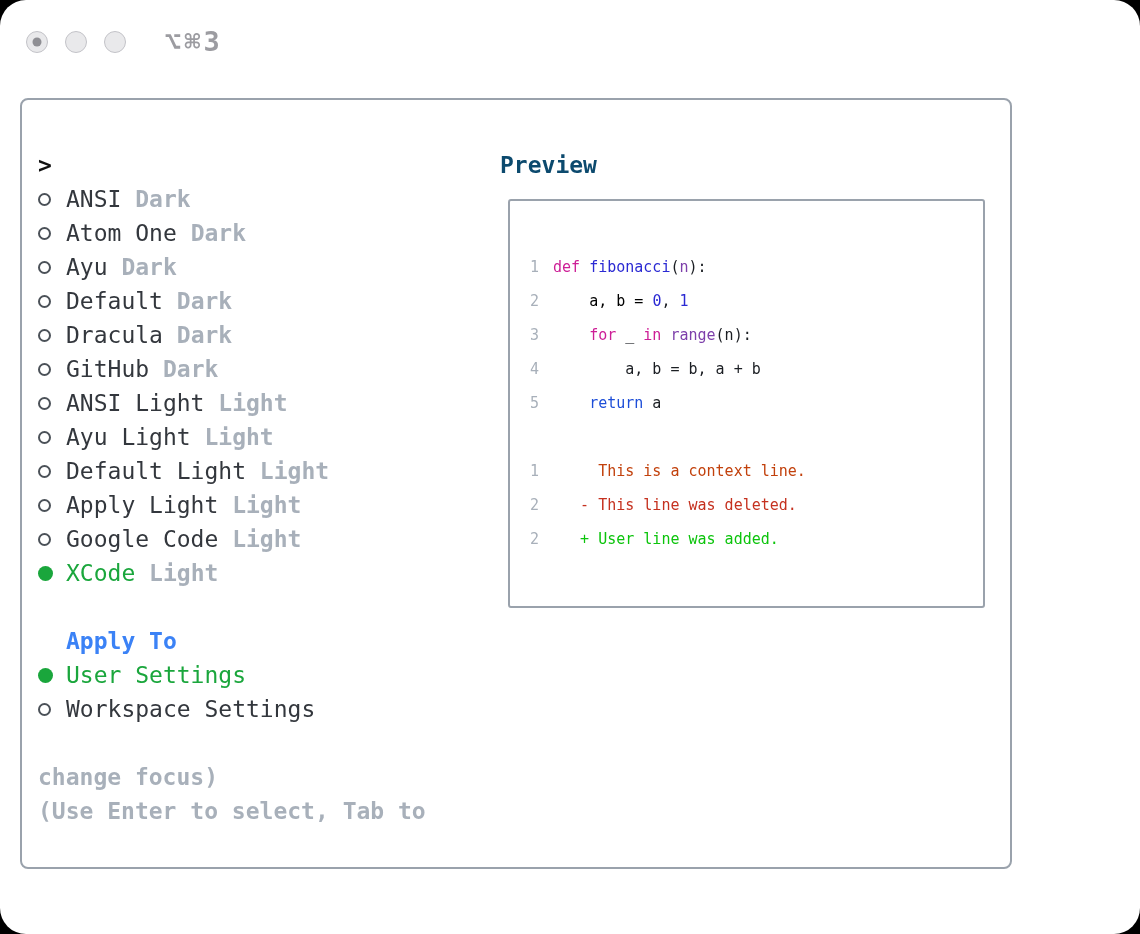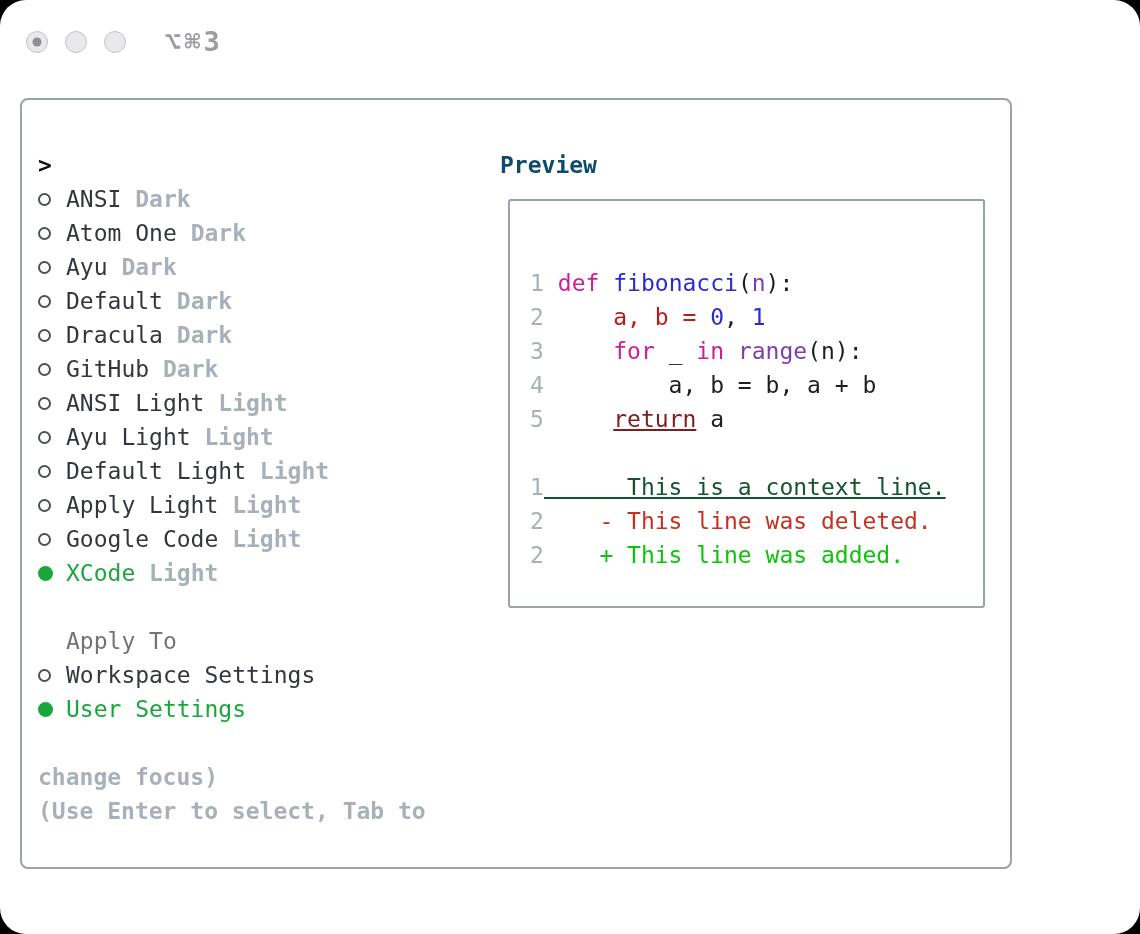--- a/index.html
+++ b/index.html
@@ -25,40 +25,40 @@
   }
   .panel {
     position:absolute; left:20px; top:98px; width:992px; height:771px;
     border:2px solid var(--panel-border); border-radius:8px; background:#fff;
   }
   .left-col { position:absolute; left:16px; top:48px; font-size:23px; line-height:34px; }
   .row { display:flex; align-items:center; height:34px; white-space:pre; }
   .cell { display:inline-flex; align-items:center; width:28px; flex:0 0 28px; }
   .prompt { font-weight:bold; color:#111; }
   .hdr { font-weight:bold; color:#111; }
-  .applyhdr { color:#737373; }
+  .applyhdr { color:#3b82f6;font-weight:bold; }
   .radio {
     width:13px; height:13px; border-radius:50%;
     border:2px solid #4b5158; display:inline-block;
   }
   .radio.sel { width:15px; height:15px; border:none; background:var(--green); }
   .tname { color:var(--name-dark); }
   .tname.green { color:var(--green); }
   .muted { color:var(--muted);font-weight:bold; }
   .gap { height:34px; }
   .help { white-space:pre; height:34px; line-height:34px; }
   .preview-title {
     position:absolute; left:478px; top:48px; height:34px; line-height:34px;
     font-size:23px; font-weight:bold; color:#0c4a6e;
   }
   .preview-box {
     position:absolute; left:486px; top:99px; width:477px; height:409px;
     border:2px solid var(--panel-border); border-radius:3px; background:#fff;
   }
-  .code-inner { padding:65px 0 0 20px; font-size:23px; }
+  .code-inner { padding:49px 0 0 20px; font-size:15px; }
   .cline { white-space:pre; height:34px; line-height:34px; }
   .gut { display:inline-block; width:14px; color:var(--muted); }
 </style>
 </head>
 <body>
 
 <div class="window">
 
   <div class="titlebar">
     <div class="lights">
@@ -94,40 +94,40 @@
         </div>
 
       <div class="gap"></div>
 
       <div class="row">
         <span class="cell"></span>
         <span class="applyhdr">Apply To</span>
       </div>
 
       <div id="apply-list">
+          <div class="row"><span class="cell"><span class="radio sel"></span></span><span class="tname green">User Settings</span></div>
           <div class="row"><span class="cell"><span class="radio"></span></span><span class="tname">Workspace Settings</span></div>
-          <div class="row"><span class="cell"><span class="radio sel"></span></span><span class="tname green">User Settings</span></div>
         </div>
 
       <div class="gap"></div>
 
       <div class="help muted">change focus)</div>
       <div class="help muted">(Use Enter to select, Tab to</div>
     </div>
 
     <div class="preview-title">Preview</div>
 
     <div class="preview-box">
       <div id="preview-lines" class="code-inner">
           <div class="cline"><span class="gut">1</span><span><span style="color: rgb(27, 30, 35);"> </span><span style="color: rgb(205, 30, 150);">def</span><span style="color: rgb(27, 30, 35);"> </span><span style="color: rgb(43, 42, 211);">fibonacci</span><span style="color: rgb(27, 30, 35);">(</span><span style="color: rgb(125, 63, 170);">n</span><span style="color: rgb(27, 30, 35);">):</span></span></div>
-          <div class="cline"><span class="gut">2</span><span><span style="color: #b91c1c;">     a, b = </span><span style="color: rgb(43, 42, 211);">0</span><span style="color: rgb(27, 30, 35);">, </span><span style="color: rgb(43, 42, 211);">1</span></span></div>
+          <div class="cline"><span class="gut">2</span><span><span style="color: #000000;">     a, b = </span><span style="color: rgb(43, 42, 211);">0</span><span style="color: rgb(27, 30, 35);">, </span><span style="color: rgb(43, 42, 211);">1</span></span></div>
           <div class="cline"><span class="gut">3</span><span><span style="color: rgb(27, 30, 35);">     </span><span style="color: rgb(205, 30, 150);">for</span><span style="color: rgb(27, 30, 35);"> _ </span><span style="color: rgb(205, 30, 150);">in</span><span style="color: rgb(27, 30, 35);"> </span><span style="color: rgb(125, 63, 170);">range</span><span style="color: rgb(27, 30, 35);">(n):</span></span></div>
           <div class="cline"><span class="gut">4</span><span><span style="color: rgb(27, 30, 35);">         a, b = b, a + b</span></span></div>
-          <div class="cline"><span class="gut">5</span><span><span style="color: rgb(27, 30, 35);">     </span><span style="color: #7f1d1d; text-decoration: underline;">return</span><span style="color: rgb(27, 30, 35);"> a</span></span></div>
+          <div class="cline"><span class="gut">5</span><span><span style="color: rgb(27, 30, 35);">     </span><span style="color: #1d4ed8;">return</span><span style="color: rgb(27, 30, 35);"> a</span></span></div>
           <div class="cline"><span class="gut"></span><span></span></div>
-          <div class="cline"><span class="gut">1</span><span><span style="color: #14532d; text-decoration: underline;">      This is a context line.</span></span></div>
+          <div class="cline"><span class="gut">1</span><span><span style="color: #c2410c;">      This is a context line.</span></span></div>
           <div class="cline"><span class="gut">2</span><span><span style="color: rgb(197, 49, 31);">    - This line was deleted.</span></span></div>
-          <div class="cline"><span class="gut">2</span><span><span style="color: rgb(12, 196, 12);">    + This line was added.</span></span></div>
+          <div class="cline"><span class="gut">2</span><span><span style="color: rgb(12, 196, 12);">    + User line was added.</span></span></div>
         </div>
     </div>
 
   </div>
 </div>
 
 </body></html>

